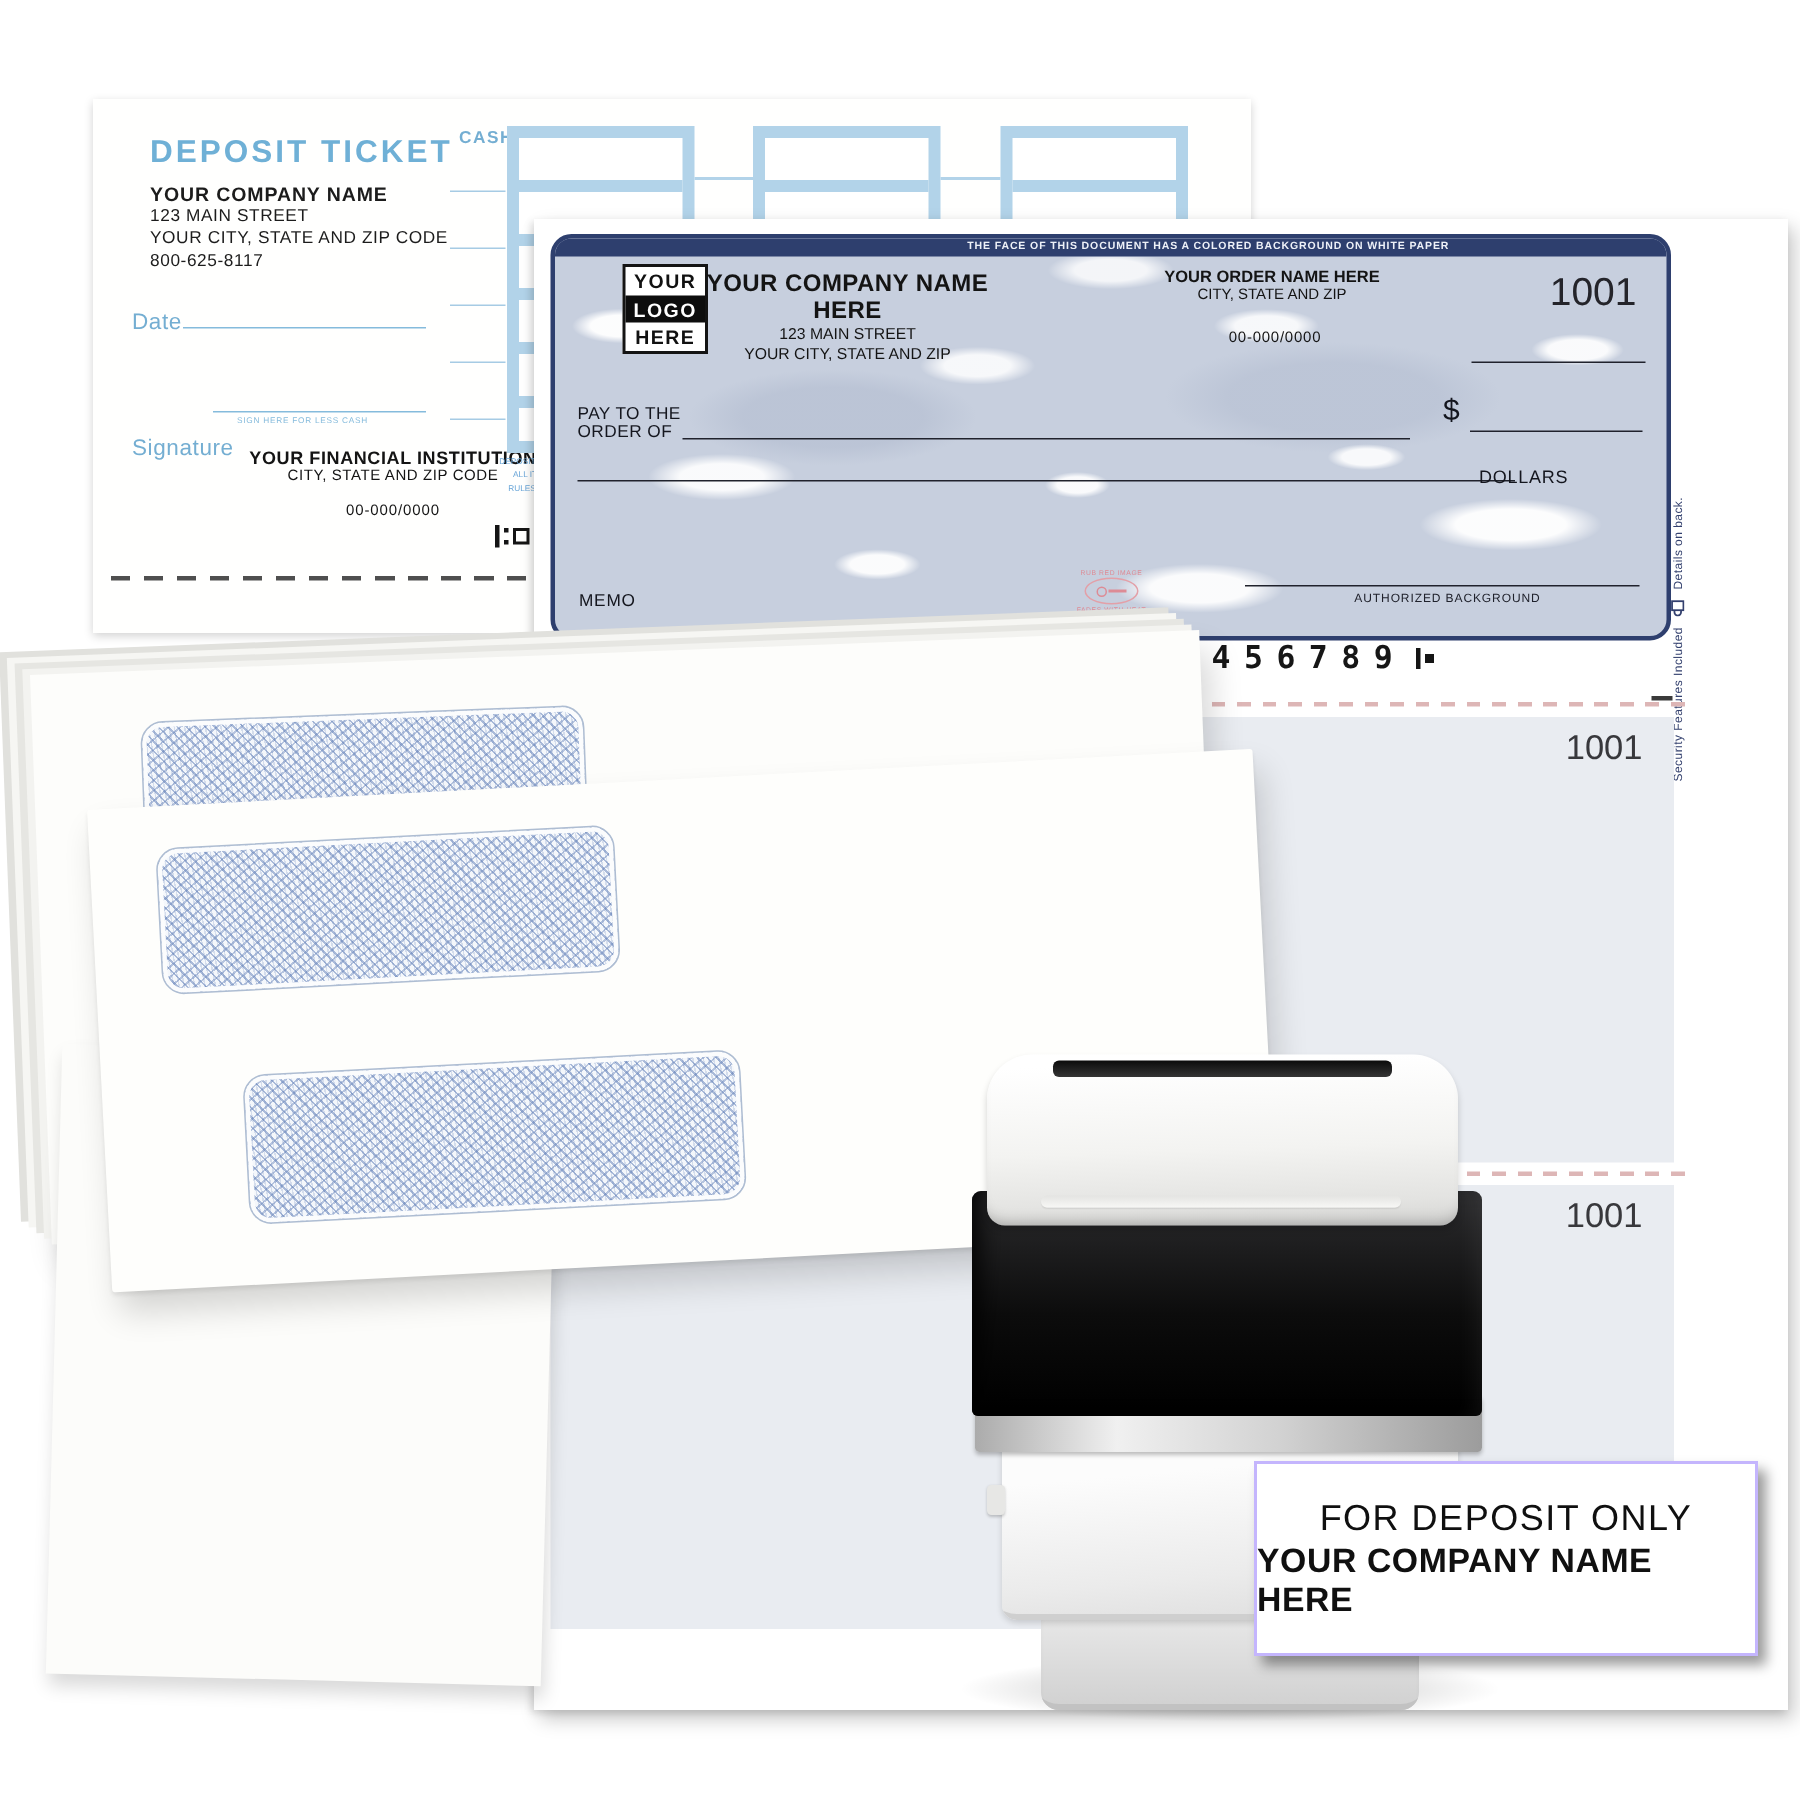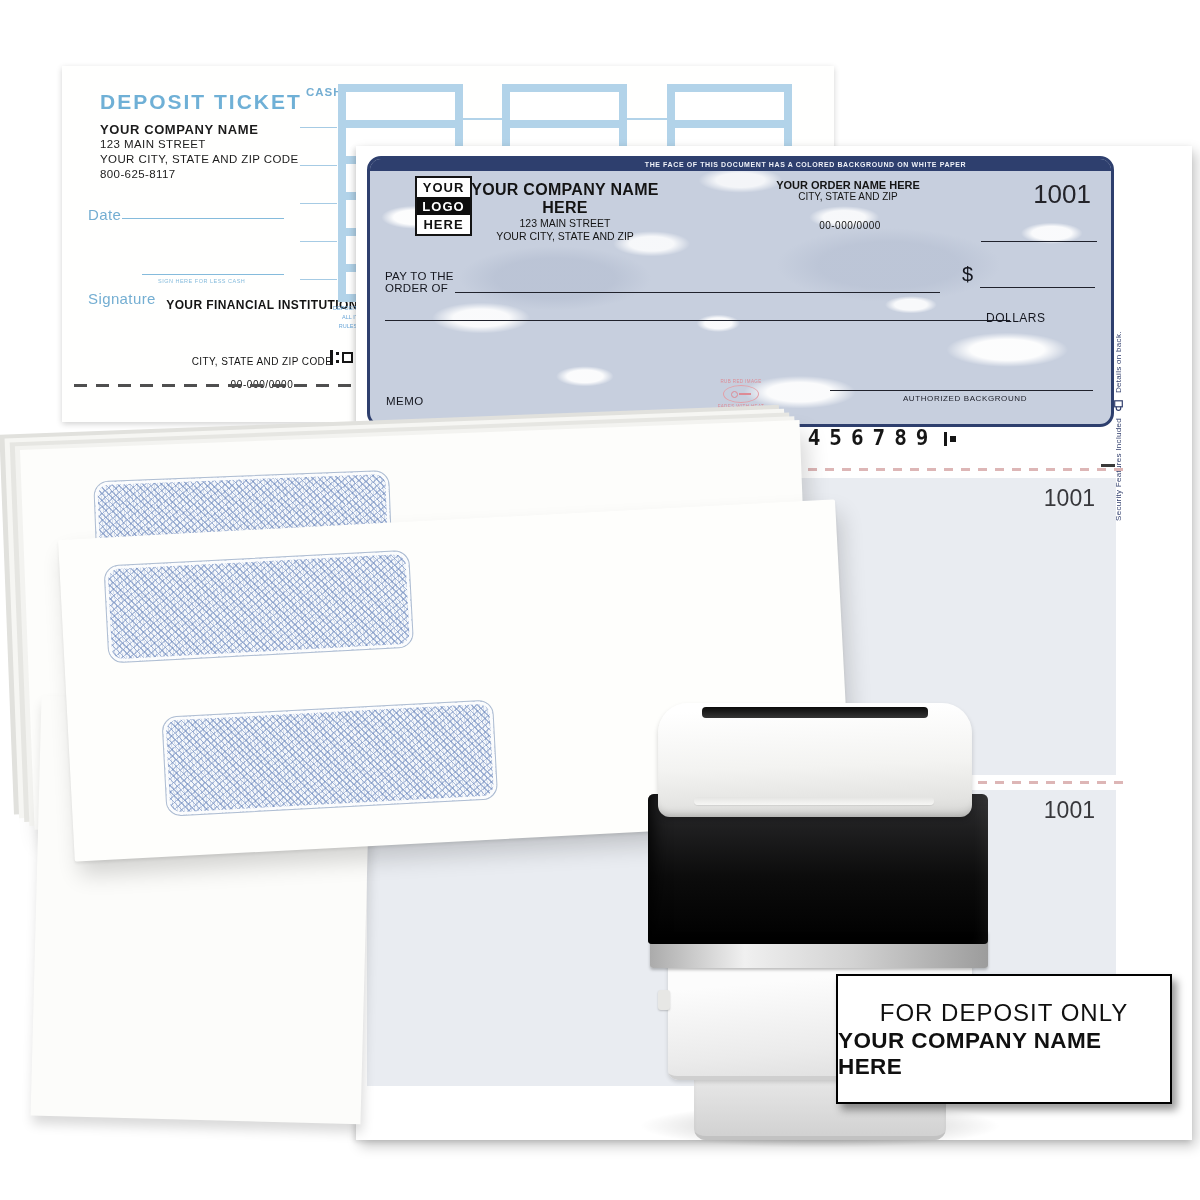--- a/index.html
+++ b/index.html
@@ -11,21 +11,21 @@
   .ticket{left:62px;top:66px;width:772px;height:356px;background:#fffffe;
           box-shadow:0 2px 6px rgba(0,0,0,.18);}
   .dt-title{left:38px;top:24px;font-size:21px;font-weight:bold;color:#6fb0d6;letter-spacing:2px;}
   .dt-block{left:38px;top:56px;color:#1c1c1c;font-size:11.5px;line-height:15px;letter-spacing:.4px;}
   .dt-block .co{font-size:13px;font-weight:bold;letter-spacing:.6px;}
   .dt-label{color:#74aed2;font-size:15px;letter-spacing:.4px;}
   .dt-line{border-bottom:1.5px solid #85bbdc;}
   .dt-note{color:#85bbdc;font-size:5.5px;letter-spacing:.5px;}
   .dt-fi{left:70px;top:232px;width:260px;text-align:center;color:#141414;}
   .dt-fi .fi-name{font-size:12px;font-weight:bold;letter-spacing:.4px;}
-  .dt-fi .fi-addr{font-size:10px;letter-spacing:.4px;margin-top:44px;}
+  .dt-fi .fi-addr{font-size:10px;letter-spacing:.4px;}
   .dt-fi .fi-frac{font-size:10px;margin-top:12px;letter-spacing:.6px;}
   .dt-fine{left:250px;top:238px;width:58px;text-align:right;color:#6aa6d8;font-size:5.5px;line-height:9px;}
   .dt-dash{left:12px;top:318px;width:748px;height:2.5px;
            background:repeating-linear-gradient(90deg,#4f4f4f 0 13px,transparent 13px 22px);}
   .cash-label{left:244px;top:20px;font-size:11.5px;font-weight:bold;color:#74aed2;letter-spacing:1px;}
   .cash-group{top:18px;width:125px;height:218px;border:8px solid #b2d3e9;box-sizing:border-box;
               background:repeating-linear-gradient(180deg,#ffffff 0 28px,#b2d3e9 28px 36px);}
   .tickline{height:0;border-top:2px solid #b2d3e9;}
   .tickline.thin{border-top-width:1.5px;border-top-color:#a6cbe4;}
   
@@ -130,21 +130,21 @@
                box-shadow:inset 14px 0 18px -10px #000,inset -14px 0 18px -12px rgba(255,255,255,.08);}
   .stamp-cap{left:658px;top:703px;width:314px;height:114px;border-radius:30px 30px 12px 12px;
              background:linear-gradient(178deg,#ffffff 8%,#f3f3f1 55%,#e3e3e1 85%,#d5d5d3);
              box-shadow:0 3px 5px rgba(0,0,0,.18),inset 0 -9px 10px -8px rgba(0,0,0,.28);}
   .cap-slot{left:44px;top:4px;width:226px;height:11px;border-radius:4px;
             background:linear-gradient(#0b0b0b,#353535);}
   .cap-groove{left:36px;bottom:12px;width:240px;height:8px;border-radius:8px;
               background:linear-gradient(#e4e4e2,#f7f7f5);box-shadow:0 1px 1px rgba(0,0,0,.08);}
 
   
-  .card{left:836px;top:974px;width:336px;height:130px;background:#ffffff;border:2px solid #000000;
+  .card{left:836px;top:974px;width:336px;height:130px;background:#ffffff;border:2px solid #c4b5fd;
         box-sizing:border-box;box-shadow:5px 6px 8px rgba(0,0,0,.4);
         display:flex;flex-direction:column;align-items:center;justify-content:center;gap:1px;color:#101010;}
   .card .l1{font-size:24px;letter-spacing:1px;}
   .card .l2,.card .l3{font-size:22.5px;font-weight:bold;letter-spacing:.4px;}
 
   .lock-svg{width:9px;height:11px;}
 </style>
 </head>
 <body>
 

